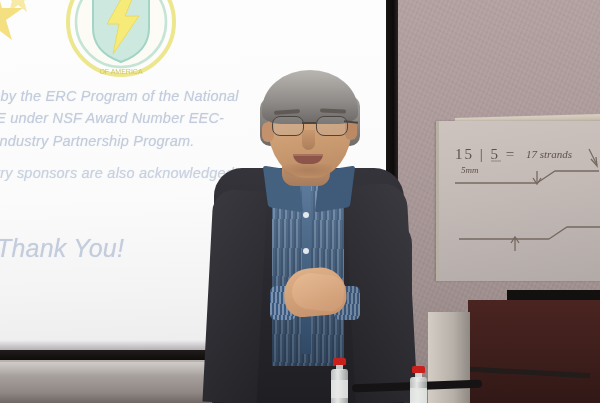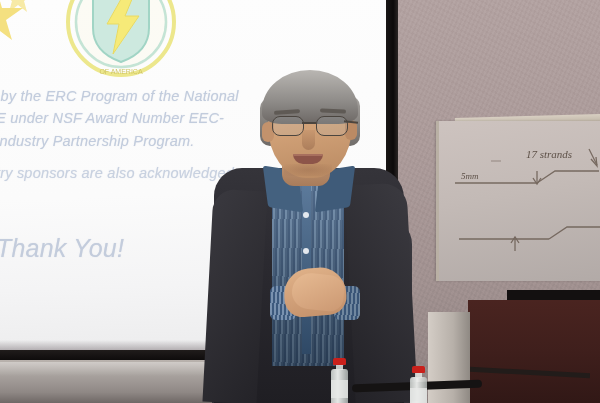--- a/index.html
+++ b/index.html
@@ -229,22 +229,23 @@
         <path d="M94 57 l4 6 l4 -6"></path>
         <line x1="150" y1="28" x2="158" y2="44"></line>
         <path d="M152 38 l6 7 l-1 -9"></path>
         <line x1="20" y1="118" x2="110" y2="118"></line>
         <path d="M110 118 L128 106 L168 106"></path>
         <line x1="76" y1="130" x2="76" y2="116"></line>
         <path d="M72 122 l4 -6 l4 6"></path>
         <line x1="52" y1="40" x2="62" y2="40" opacity=".5"></line>
       </g>
     </svg>
+    <div class="wb-ink wb-eq" style="left:16px;top:25px;position:absolute">15 | 5  =</div>
     <div class="wb-ink" style="left:87px;top:27px;position:absolute;font-size:11px;font-style:italic">17 strands</div>
-    <div class="wb-ink" style="left:22px;top:50px;position:absolute;font-size:9px;font-style:italic">5mm</div>
+    <div class="wb-ink" style="left:22px;top:44px;position:absolute;font-size:9px;font-style:italic">5mm</div>
   </div>
 
   <div class="podium-top"></div>
   <div class="podium"></div>
   <div class="podium-left-panel"></div>
 
   <div class="screen-frame">
     <div class="screen-surface">
 
       <svg class="stars" viewBox="0 0 96 84">

